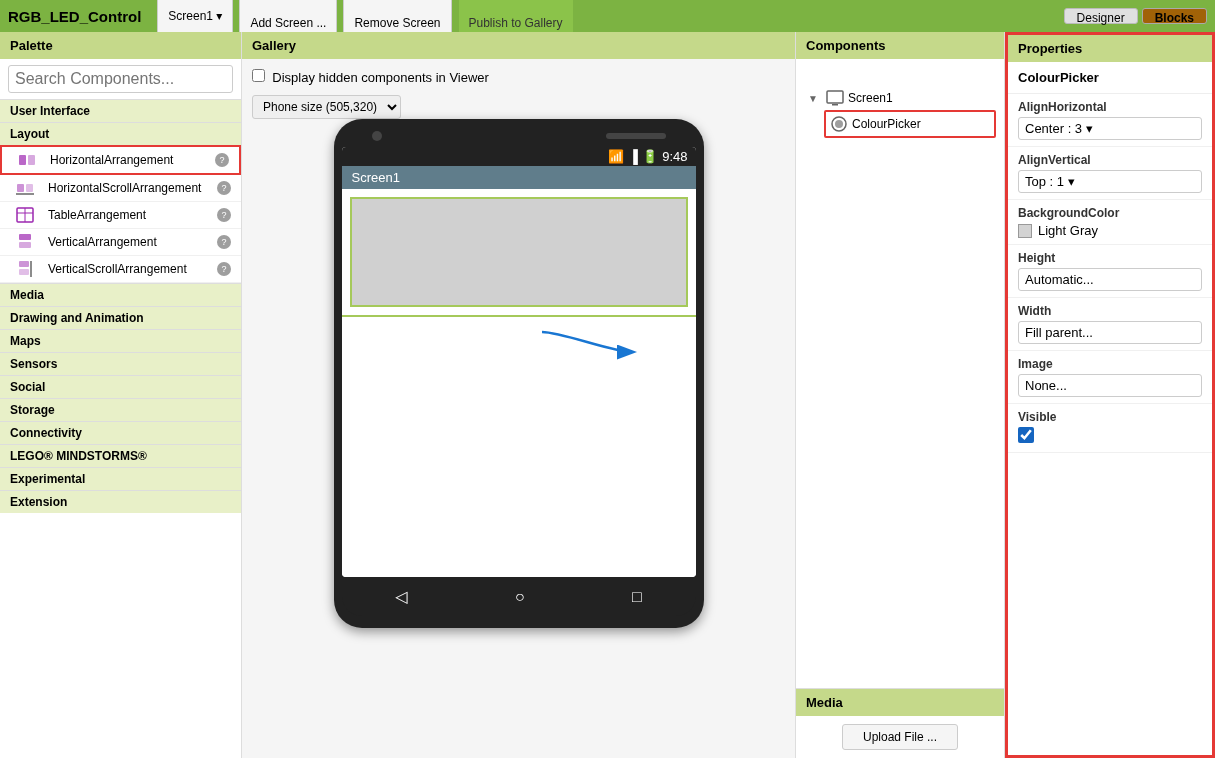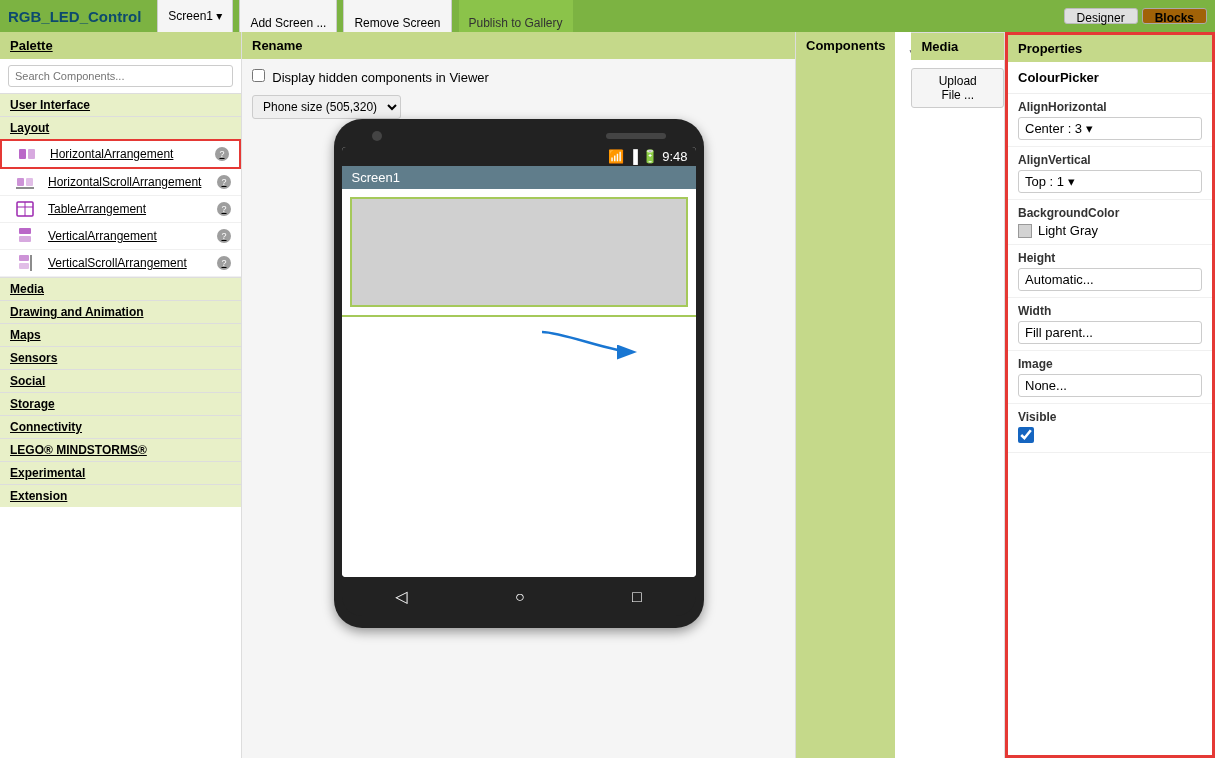--- a/index.html
+++ b/index.html
@@ -2,38 +2,38 @@
 <html><head>
   <meta charset="utf-8">
   <style>
     * { box-sizing: border-box; margin: 0; padding: 0; font-family: Arial, sans-serif; font-size: 13px; }
     body { background: #f0f0f0; width: 1215px; height: 758px; overflow: hidden; }
 
     
     #topbar {
       display: flex; align-items: center; background: #7cb342; height: 32px; padding: 0 8px; gap: 6px;
     }
-    #app-title { color: #0c4a6e; font-weight: bold; font-size: 15px; margin-right: 10px; }
+    #app-title { color: #000000; font-weight: bold; font-size: 15px; margin-right: 10px; }
     .top-btn {
       background: #f5f5f5; border: 1px solid #ccc; border-radius: 3px; padding: 18px 10px;
       cursor: pointer; font-size: 12px; height: 24px;
     }
     .top-btn.dropdown { display: flex; align-items: center; gap: 4px; }
     .top-btn-green { background: #8bc34a; color: #333; border-color: #7cb342; }
     #topbar-right { margin-left: auto; display: flex; gap: 4px; }
     .mode-btn { background: #e0e0e0; border: 1px solid #bbb; border-radius: 3px; padding: 2px 12px; cursor: pointer; font-size: 12px; height: 16px; }
     .mode-btn.active { background: #a16207; border-color: #aaa; font-weight: bold; }
 
     
     #main { display: flex; height: calc(758px - 32px); }
 
     
-    #palette { width: 242px; background: #fff; border-right: 1px solid #ddd; overflow-y: auto; flex-shrink: 0; text-decoration: underline; }
+    #palette { width: 242px; background: #fff; border-right: 1px solid #ddd; overflow-y: auto; flex-shrink: 0; }
     #palette-title { background: #c5d98a; padding: 6px 10px; font-weight: bold; font-size: 13px; }
-    #palette-search { width: calc(100% - 16px); margin: 6px 8px; padding: 4px 6px; border: 1px solid #ccc; border-radius: 3px; font-size: 11px; }
+    #palette-search { width: calc(100% - 16px); margin: 6px 8px; padding: 4px 6px; border: 1px solid #ccc; border-radius: 3px; font-size: 16px; }
     .palette-section-title {
       background: #e8f0c8; padding: 4px 10px; font-weight: bold; font-size: 12px; cursor: pointer;
       border-top: 1px solid #ddd;
     }
     .palette-item {
       display: flex; align-items: center; padding: 4px 10px 4px 16px; cursor: pointer; gap: 14px;
       border-bottom: 1px solid #f0f0f0;
     }
     .palette-item.highlighted { border: 2px solid #e53935; background: #fff; }
     .palette-icon { width: 18px; height: 18px; display: flex; align-items: center; justify-content: center; flex-shrink: 0; }
@@ -60,21 +60,21 @@
     #screen-label-bar { background: #607d8b; color: white; font-size: 12px; padding: 4px 10px; }
     #phone-content { min-height: 380px; background: #fff; position: relative; }
     #colour-picker-block {
       background: #d0d0d0; margin: 8px; height: 110px; border: 2px solid #a5c95a; position: relative;
     }
     #phone-bottom-content { background: #fff; min-height: 220px; border-top: 2px solid #a5c95a; }
     #phone-navbar { background: #222; display: flex; justify-content: space-around; align-items: center; padding: 10px 0; border-radius: 0 0 20px 20px; }
     .nav-btn { color: white; font-size: 16px; }
 
     
-    #components { width: 210px; background: #fff; border-left: 1px solid #ddd; border-right: 1px solid #ddd; display: flex; flex-direction: row; flex-shrink: 0; }
+    #components { width: 210px; background: #fff; border-left: 1px solid #ddd; border-right: 1px solid #ddd; display: flex; flex-direction: column; flex-shrink: 0; gap: 19px; }
     #components-title { background: #c5d98a; padding: 6px 10px; font-weight: bold; font-size: 13px; }
     #components-tree { flex: 1; padding: 8px; overflow-y: auto; }
     .tree-item { display: flex; align-items: center; gap: 4px; padding: 3px 4px; }
     .tree-toggle { width: 14px; color: #666; font-size: 10px; cursor: pointer; }
     .tree-icon { width: 18px; height: 18px; }
     .tree-label { font-size: 12px; }
     .tree-child { margin-left: 20px; }
     .tree-child-item { display: flex; align-items: center; gap: 4px; padding: 3px 4px; border: 2px solid #e53935; border-radius: 2px; }
     #components-actions { display: flex; gap: 6px; padding: 8px; border-top: 1px solid #ddd; }
     .comp-btn { flex: 1; padding: 4px 8px; border: 1px solid #ccc; border-radius: 3px; background: #f5f5f5; cursor: pointer; font-size: 12px; }
@@ -180,21 +180,21 @@
     <div class="palette-section-title">Sensors</div>
     <div class="palette-section-title">Social</div>
     <div class="palette-section-title">Storage</div>
     <div class="palette-section-title">Connectivity</div>
     <div class="palette-section-title">LEGO® MINDSTORMS®</div>
     <div class="palette-section-title">Experimental</div>
     <div class="palette-section-title">Extension</div>
   </div>
 
   <div id="viewer" style="position:relative;">
-    <div id="viewer-title">Rename</div>
+    <div id="viewer-title">Gallery</div>
     <div class="viewer-controls">
       <label>
         <input type="checkbox" style="">
         <span>Display hidden components in Viewer</span>
       </label>
     </div>
     <div style="">
       <select class="phone-size-select">
         <option>Phone size (505,320)</option>
       </select>

